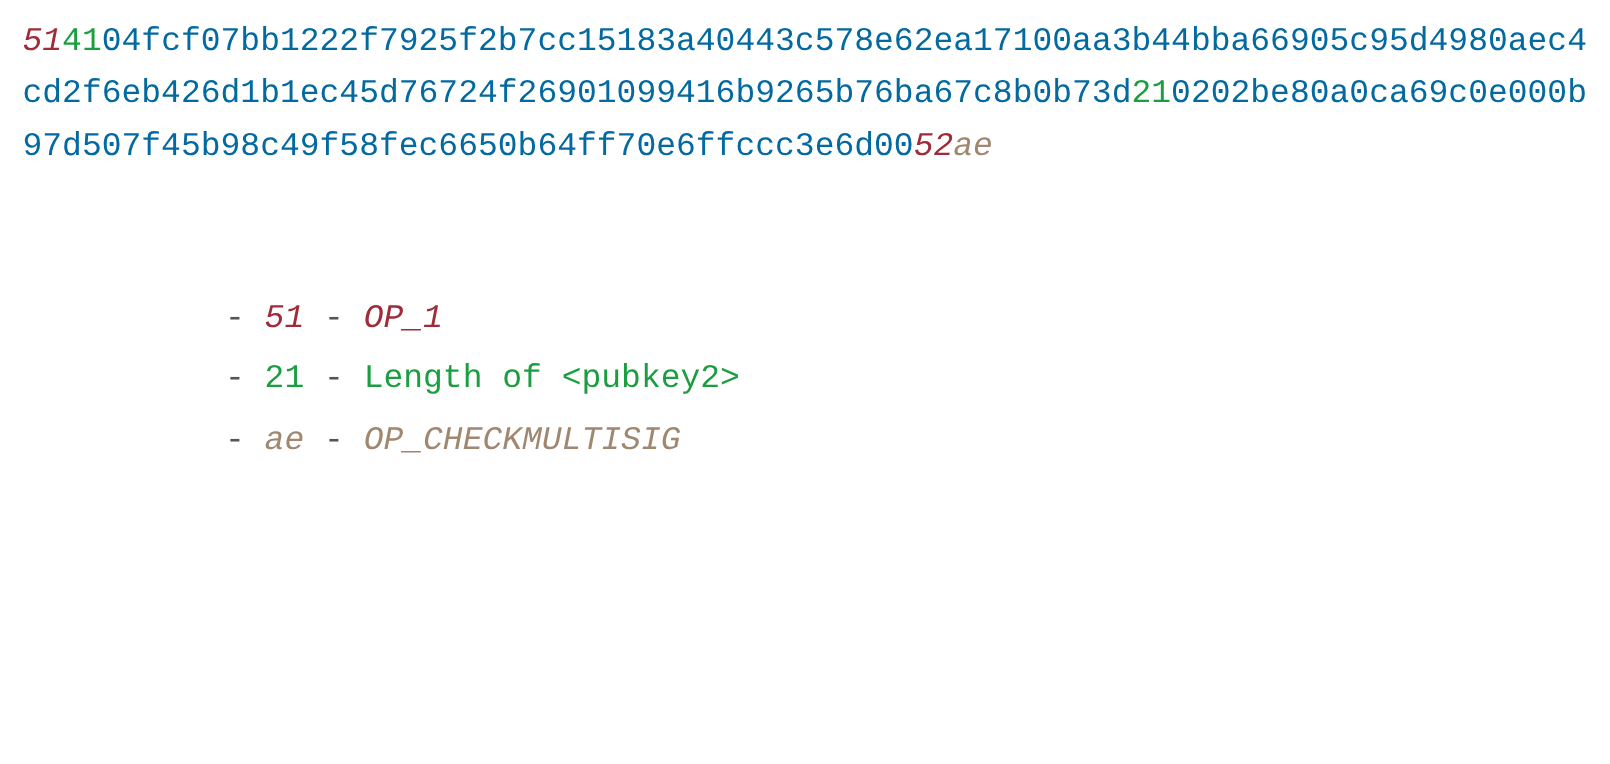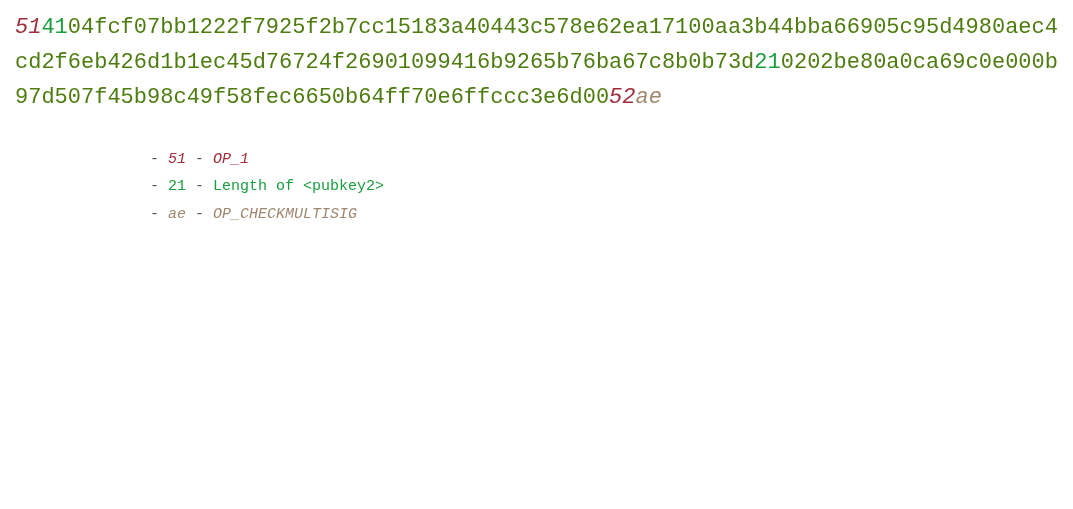--- a/index.html
+++ b/index.html
@@ -9,27 +9,28 @@
       font-family: 'Consolas', 'Menlo', 'Monaco', 'Courier New', monospace;
       font-size: 22px;
       line-height: 1.6;
       word-break: break-all;
     }
     .hex-block {
       max-width: 1050px;
     }
     .c-crimson { color: #a02c3a; font-style: italic; }
     .c-green   { color: #1a9e40; text-align: right; }
-    .c-orange  { color: #4d7c0f; }
+    .c-orange  { color: #0369a1; }
     .c-brown   { color: #a08870; font-style: italic; }
     .spacer    { height: 30px; }
     .legend {
       padding-left: 135px;
-      font-size: 15px;
+      font-size: 22px;
       line-height: 1.85;
+      margin-top: 47px;
     }
     .legend-row { white-space: nowrap; }
     .dash { color: #555; }
   </style>
 </head>
 <body>
 
 <div class="hex-block"><span class="c-crimson">51</span><span class="c-green">41</span><span class="c-orange">04fcf07bb1222f7925f2b7cc15183a40443c578e62ea17100aa3b44bba66905c95d4980aec4cd2f6eb426d1b1ec45d76724f26901099416b9265b76ba67c8b0b73d</span><span class="c-green">21</span><span class="c-orange">0202be80a0ca69c0e000b97d507f45b98c49f58fec6650b64ff70e6ffccc3e6d00</span><span class="c-crimson">52</span><span class="c-brown">ae</span></div>
 
 <div class="spacer"></div>

